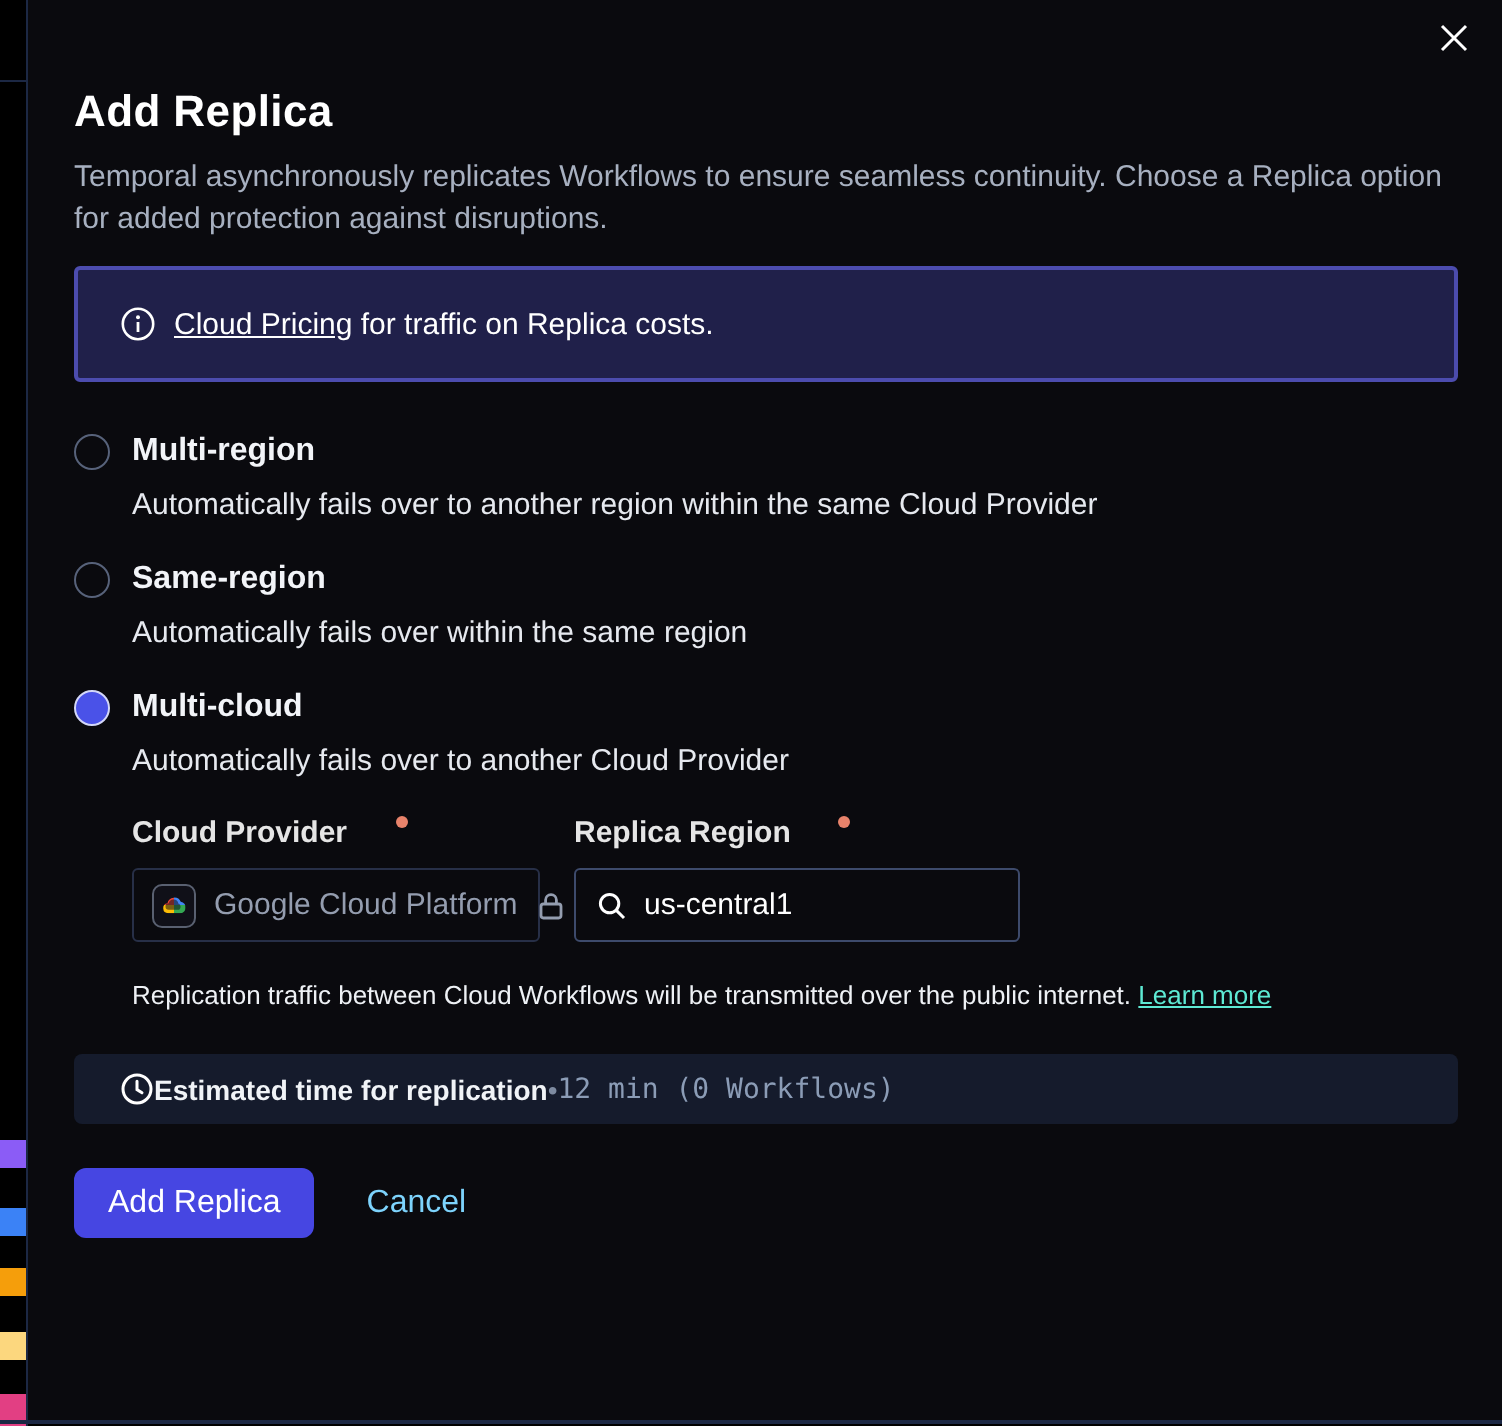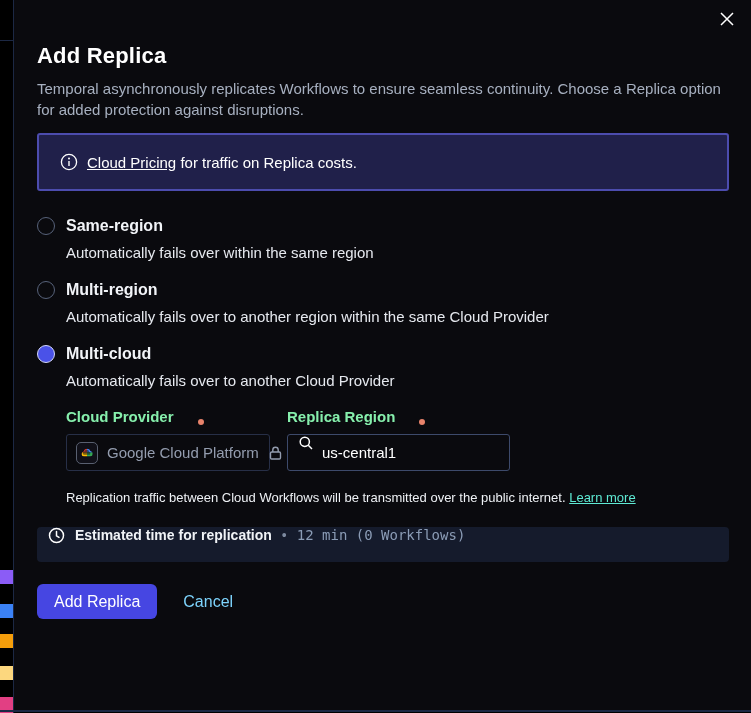--- a/index.html
+++ b/index.html
@@ -71,22 +71,22 @@
     border:1.5px solid #d3d7f8;
     background:var(--radio-selected);
   }
   .option-label { font-size:16px; font-weight:700; color:#f2f4f8; line-height:20px; }
   .option-desc  { margin-top:7px; font-size:15px; color:#e6e9ef; line-height:20px; }
 
   
   .mc-form { margin-left:29px; margin-top:17px; }
   .form-row { display:flex; gap:17px; }
   .field-label {
-    display:flex; align-items:flex-end; gap:24px;
-    font-size:15px; font-weight:700; color:#86efac;
+    display:flex; align-items:flex-start; gap:24px;
+    font-size:15px; font-weight:700; color:#e5e5e5;
     margin-bottom:9px;
   }
   .req-dot { width:6px; height:6px; border-radius:50%; background:var(--required-dot); display:inline-block; }
   .select-box {
     width:204px; height:37px;
     border:1px solid #272f47;
     border-radius:3px;
     display:flex; align-items:center; gap:9px;
     padding:0 9px;
     cursor:pointer;
@@ -97,42 +97,42 @@
     border:1px solid #596070; border-radius:5px;
     background:#101018;
     display:flex; align-items:center; justify-content:center;
   }
   .select-value { font-size:15px; color:#949daf; flex:1 1 auto; white-space:nowrap; }
   .lock-icon { display:flex; }
   .input-box {
     width:223px; height:37px;
     border:1px solid #3d4a6b;
     border-radius:3px;
-    display:flex; gap:8px;
+    display:flex; align-items:center; gap:8px;
     padding:0 10px;
     background:transparent;
   }
   .input-box input {
     flex:1; background:transparent; border:none; outline:none;
     color:#fff; font-size:15px; font-family:"Liberation Sans", sans-serif;
   }
   .form-note {
     margin-top:19px;
     font-size:13px; color:#eef1f5; line-height:16px;
   }
   .form-note a { color:#5eead4; text-decoration:underline; cursor:pointer; }
 
   
   .estimate-banner {
     margin-top:21px; margin-left:0;
     height:35px;
     background:var(--estimate-bg);
     border-radius:4px;
-    display:flex; gap:10px;
-    padding:0 11px;
+    display:flex; align-items:center; 
+    padding:0 23px;
   }
   .estimate-label { font-size:14px; font-weight:700; color:#f0f3f7; }
   .estimate-sep { color:#7d8aa0; font-size:14px; }
   .estimate-value {
     font-family:"DejaVu Sans Mono", monospace;
     font-size:14px; color:var(--mono-text);
   }
 
   
   .actions { margin-top:22px; display:flex; align-items:center; gap:26px; }
@@ -188,30 +188,30 @@
       <span>
         <a>Cloud Pricing</a><span> for traffic on Replica costs.</span>
       </span>
     </div>
 
     <div class="options">
 
       <div class="option">
         <span class="radio"></span>
         <div>
+          <div class="option-label">Multi-region</div>
+          <div class="option-desc">Automatically fails over to another region within the same Cloud Provider</div>
+        </div>
+      </div>
+
+      <div class="option">
+        <span class="radio"></span>
+        <div>
           <div class="option-label">Same-region</div>
           <div class="option-desc">Automatically fails over within the same region</div>
-        </div>
-      </div>
-
-      <div class="option">
-        <span class="radio"></span>
-        <div>
-          <div class="option-label">Multi-region</div>
-          <div class="option-desc">Automatically fails over to another region within the same Cloud Provider</div>
         </div>
       </div>
 
       <div class="option" style="margin-bottom:0;">
         <span class="radio checked"></span>
         <div style="flex:1;">
           <div class="option-label">Multi-cloud</div>
           <div class="option-desc">Automatically fails over to another Cloud Provider</div>
         </div>
       </div>

